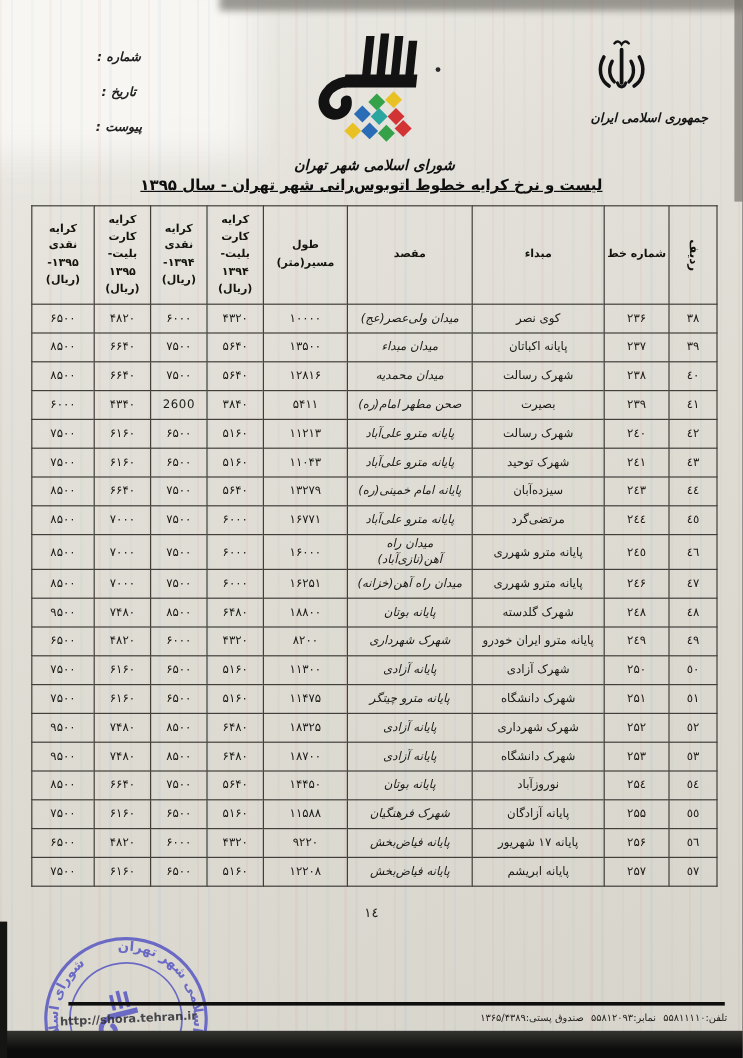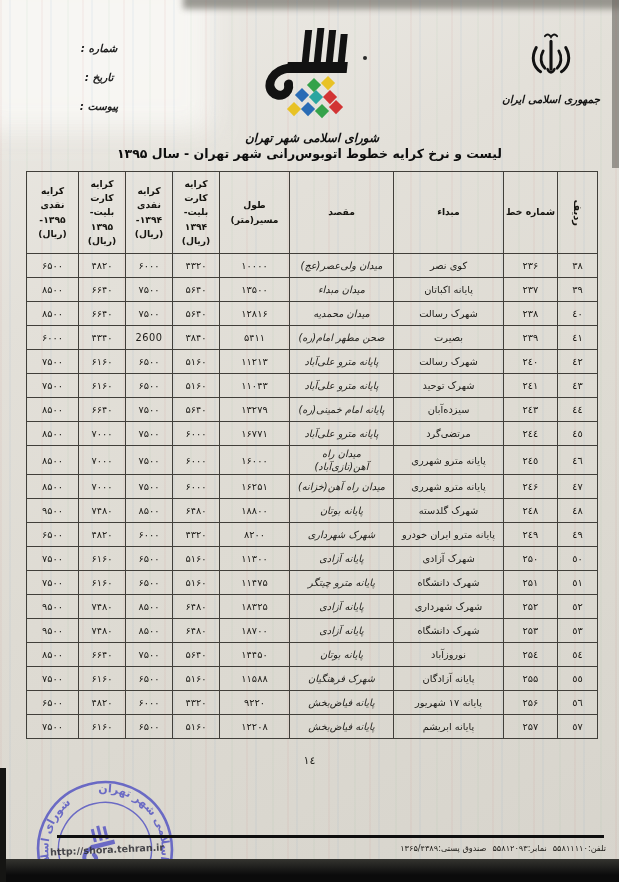--- a/index.html
+++ b/index.html
@@ -21,37 +21,37 @@
     background:repeating-linear-gradient(90deg,
       rgba(190,80,80,.05) 0 2px, rgba(0,0,0,0) 2px 9px,
       rgba(70,130,190,.05) 9px 11px, rgba(0,0,0,0) 11px 26px,
       rgba(90,170,110,.045) 26px 28px, rgba(0,0,0,0) 28px 41px); }
   .bottom-band{ position:absolute; left:0; bottom:0; width:100%; height:23px;
     background:linear-gradient(180deg,#343430,#0b0b0b 70%); z-index:6; }
   .left-strip{ position:absolute; left:0; top:768px; width:6px; height:114px;
     background:#151513; z-index:6; }
 
   .emblem-block{ position:absolute; left:492px; top:28px; width:118px;
-    text-align:center; z-index:3; }
+    z-index:3; }
   .emblem-caption{ font-size:10.5px; font-weight:bold; font-style:italic;
     color:#141414; margin-top:3px; white-space:nowrap; }
 
   .council-block{ position:absolute; left:234px; top:22px; width:156px;
     text-align:center; z-index:3; }
   .council-caption{ font-size:12px; font-weight:bold; font-style:italic;
     color:#101010; margin-top:1px; white-space:nowrap; }
 
   .fields{ position:absolute; left:22px; top:42px; width:150px; z-index:3; direction:rtl; }
   .field{ display:flex; align-items:center; margin-bottom:12px;flex-direction:column; }
   .field-label{ font-size:10.5px; font-weight:bold; font-style:italic;
     color:#222; margin-left:4px; white-space:nowrap; }
   .field-dots{ flex:1; border-bottom:2px dotted #3c3c3c; height:1px; margin-bottom:3px; }
 
   .doc-title{ position:absolute; left:40px; right:40px; top:146px; text-align:center;
-    font-size:12.5px; font-weight:bold; color:#0d0d0d; z-index:3; }
+    font-size:12.5px; font-weight:bold; color:#0d0d0d; z-index:3;text-decoration:underline; }
 
   .artifact-dot{ position:absolute; left:363px; top:56px; width:4px; height:4px;
     background:#2a2a2a; border-radius:50%; z-index:3; }
 
   table.fare-table{ position:absolute; right:21px; top:171px; z-index:3;
     border-collapse:collapse; direction:rtl; }
   .fare-table th, .fare-table td{ border:1px solid #413f3a; }
   .fare-table thead tr{ height:82px; }
   .fare-table th{ font-size:9.2px; font-weight:bold; color:#14130e;
     white-space:pre-line; line-height:1.55; padding:3px 1px; vertical-align:middle;

